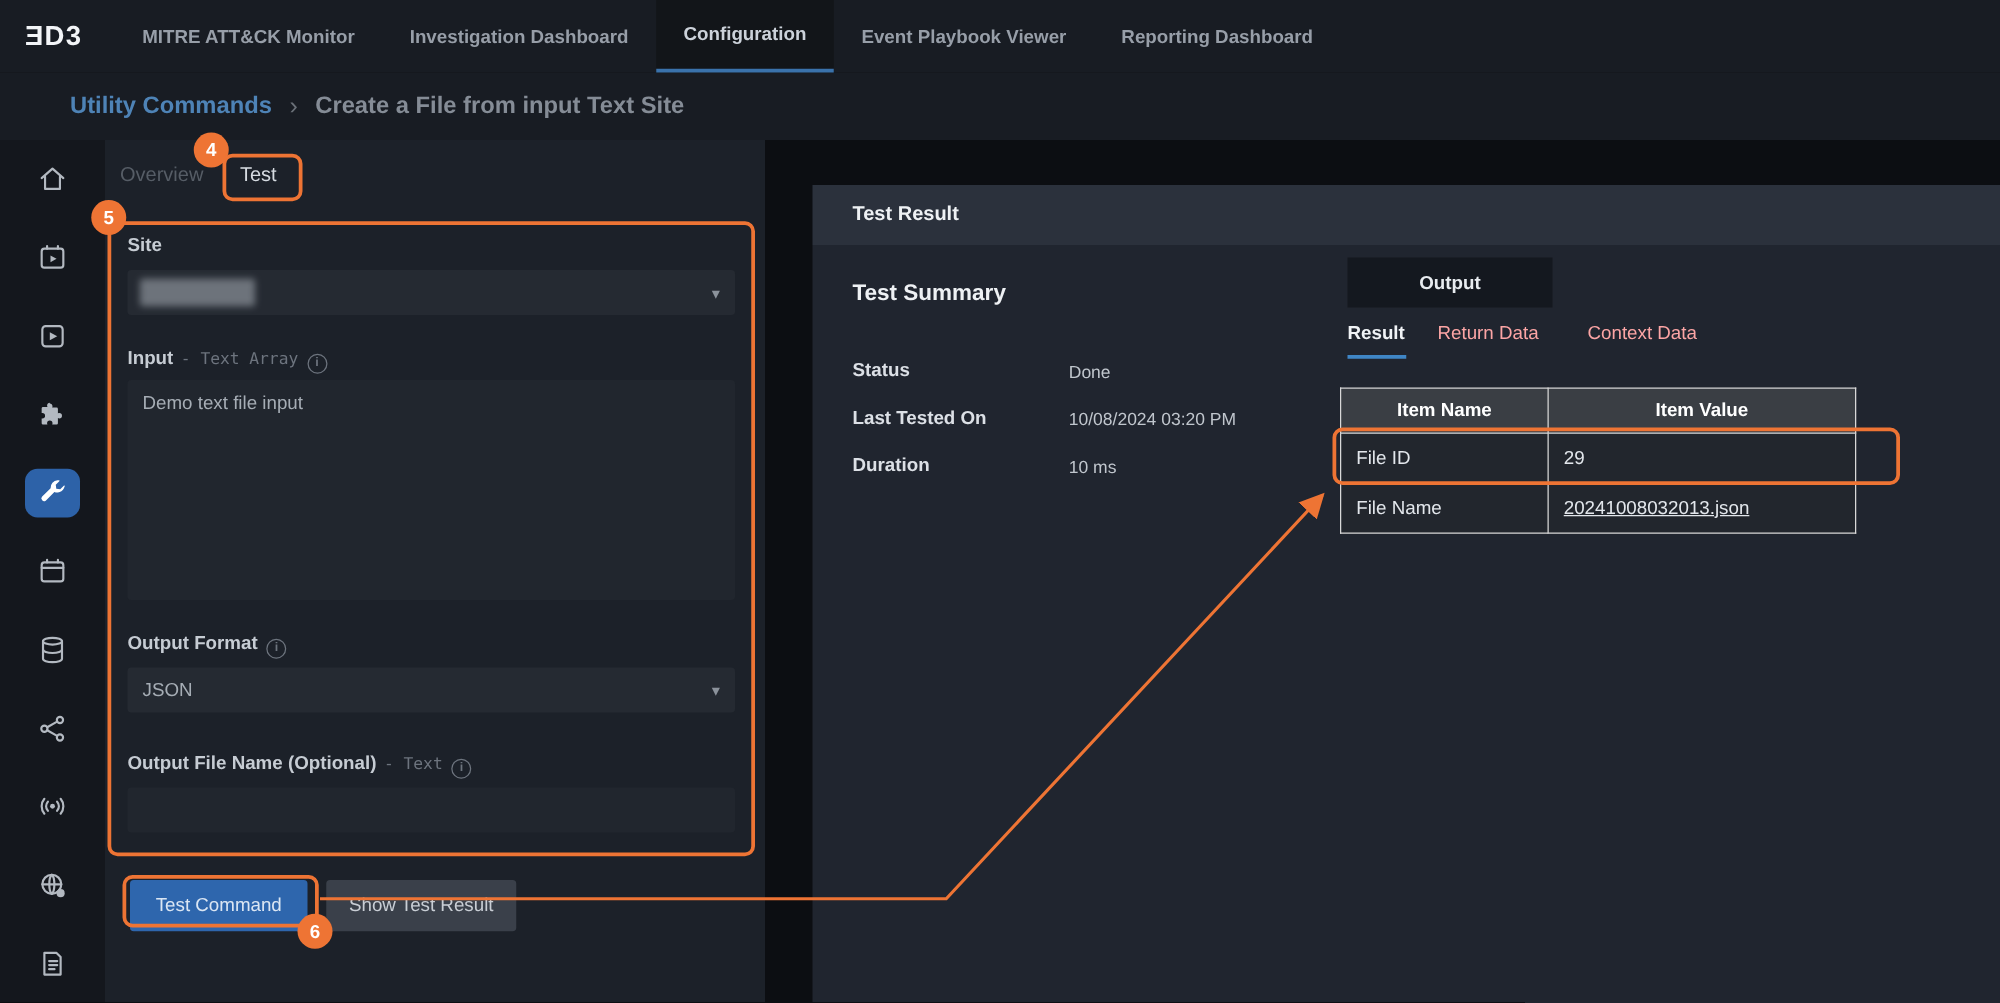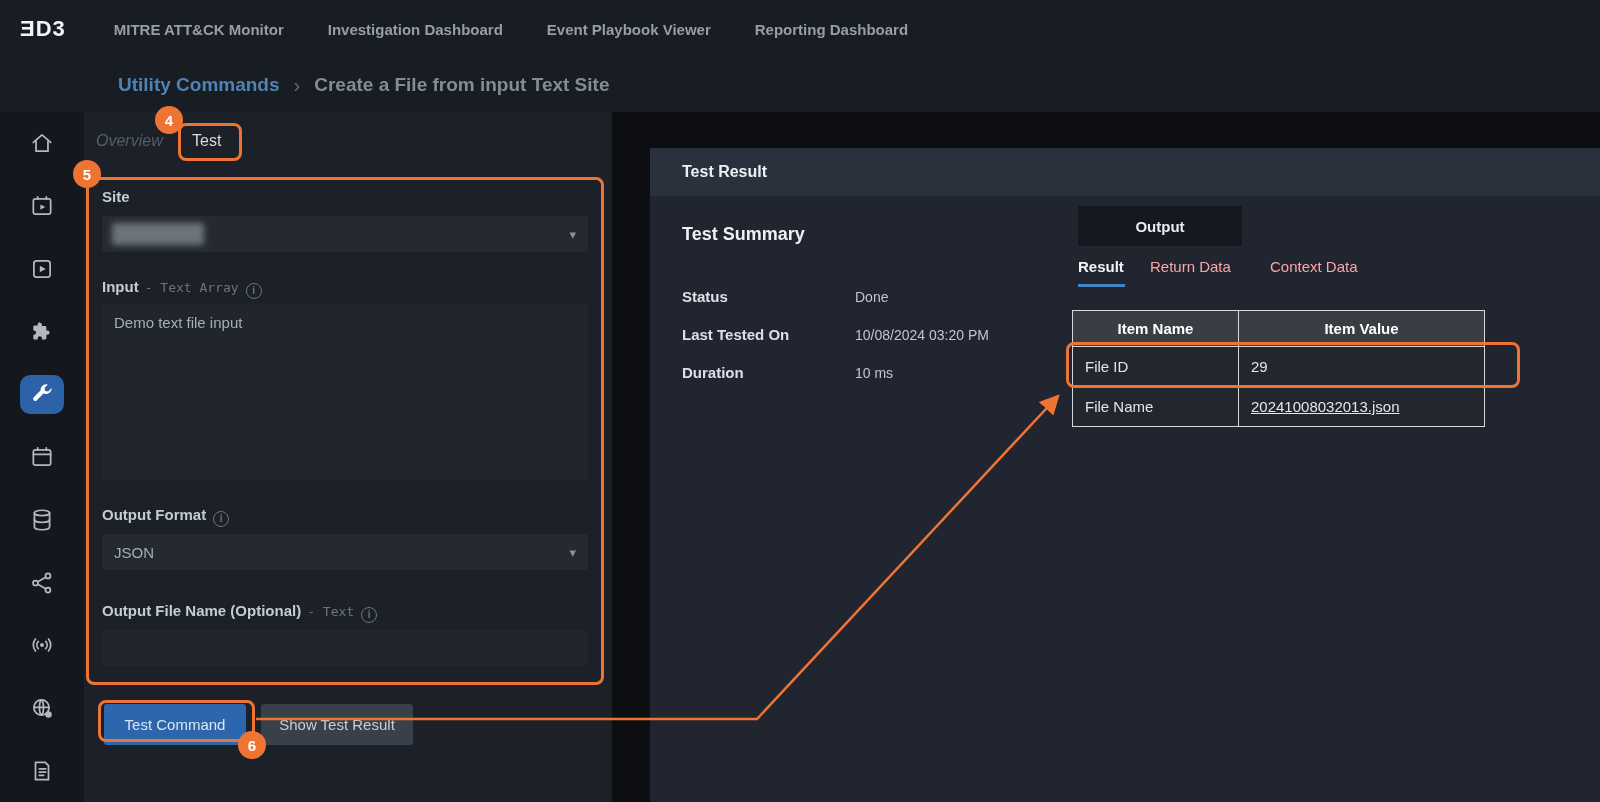--- a/index.html
+++ b/index.html
@@ -11,40 +11,40 @@
   
   .topnav { position:absolute; left:0; top:0; width:1600px; height:58px;
     background:#181c23; display:flex; align-items:stretch; z-index:5; }
   .logo { display:flex; align-items:center; padding:0 26px 0 20px;
     font-size:22px; font-weight:bold; color:#f2f4f7; letter-spacing:1px; }
   .nav-item { display:flex; align-items:center; padding:0 22px; font-size:15px;
     font-weight:bold; color:#979ea8; cursor:pointer; }
   .nav-item.active { background:#121519; color:#ccd2da; border-bottom:3px solid #3a72ab; }
   
   .breadcrumb { position:absolute; left:0; top:58px; width:1600px; height:54px;
-    background:#181c23; display:flex; align-items:center; padding-left:118px; z-index:4; }
+    background:#181c23; display:flex; align-items:center; padding-left:56px; z-index:4; }
   .bc-parent { color:#4e83b6; font-size:19px; font-weight:bold; cursor:pointer; }
   .bc-sep { color:#6a7078; font-size:20px; margin:0 14px; }
   .bc-current { color:#858c96; font-size:19px; font-weight:bold; }
   
   .sidebar { position:absolute; left:0; top:112px; width:84px; height:690px;
     background:#14171d; display:flex; flex-direction:column; align-items:center;
     padding-top:0; z-index:4; }
   .side-icon { width:44px; height:44px; margin:12px 0; display:flex;
     align-items:center; justify-content:center; border-radius:10px; cursor:pointer; }
   .side-icon svg { width:26px; height:26px; stroke:#b3b9c1; fill:none;
     stroke-width:1.6; stroke-linecap:round; stroke-linejoin:round; }
   .side-icon.active { background:#2d62a8; }
   .side-icon.active svg { stroke:#ffffff; }
   .side-icon.active svg .fillpart { fill:#ffffff !important; }
   
   .left-panel { position:absolute; left:84px; top:112px; width:528px; height:690px;
     background:#1c2129; z-index:3; }
   .tab-overview { position:absolute; left:96px; top:132px; font-size:16px;
-    color:#565d66; cursor:pointer; z-index:6;font-style:italic; }
+    color:#565d66; cursor:pointer; z-index:6; }
   .tab-test { position:absolute; left:192px; top:132px; font-size:16px;
     color:#d6dbe1; cursor:pointer; z-index:6; }
   .field-label { position:absolute; font-size:15px; font-weight:bold; color:#c6ccd3; z-index:6; }
   .hint { font-family:"DejaVu Sans Mono",monospace; font-weight:normal;
     color:#6d747e; font-size:13px; margin-left:6px; }
   .info { display:inline-flex; width:16px; height:16px; border:1.5px solid #6d747e;
     border-radius:50%; color:#6d747e; font-size:10px; align-items:center;
     justify-content:center; margin-left:7px; vertical-align:-2px; font-weight:bold; }
   .select { position:absolute; width:486px; height:36px; background:#252a32;
     border-radius:3px; display:flex; align-items:center; padding:0 12px;
@@ -98,20 +98,21 @@
 </style>
 </head>
 <body>
 
 <div id="app">
 
   <div class="topnav">
     <div class="logo">ƎD3</div>
     <div class="nav-item">MITRE ATT&amp;CK Monitor</div>
     <div class="nav-item">Investigation Dashboard</div>
+    <div class="nav-item active">Configuration</div>
     <div class="nav-item">Event Playbook Viewer</div>
     <div class="nav-item">Reporting Dashboard</div>
   </div>
 
   <div class="breadcrumb">
     <span class="bc-parent">Utility Commands</span>
     <span class="bc-sep">›</span>
     <span class="bc-current">Create a File from input Text Site</span>
   </div>
 

